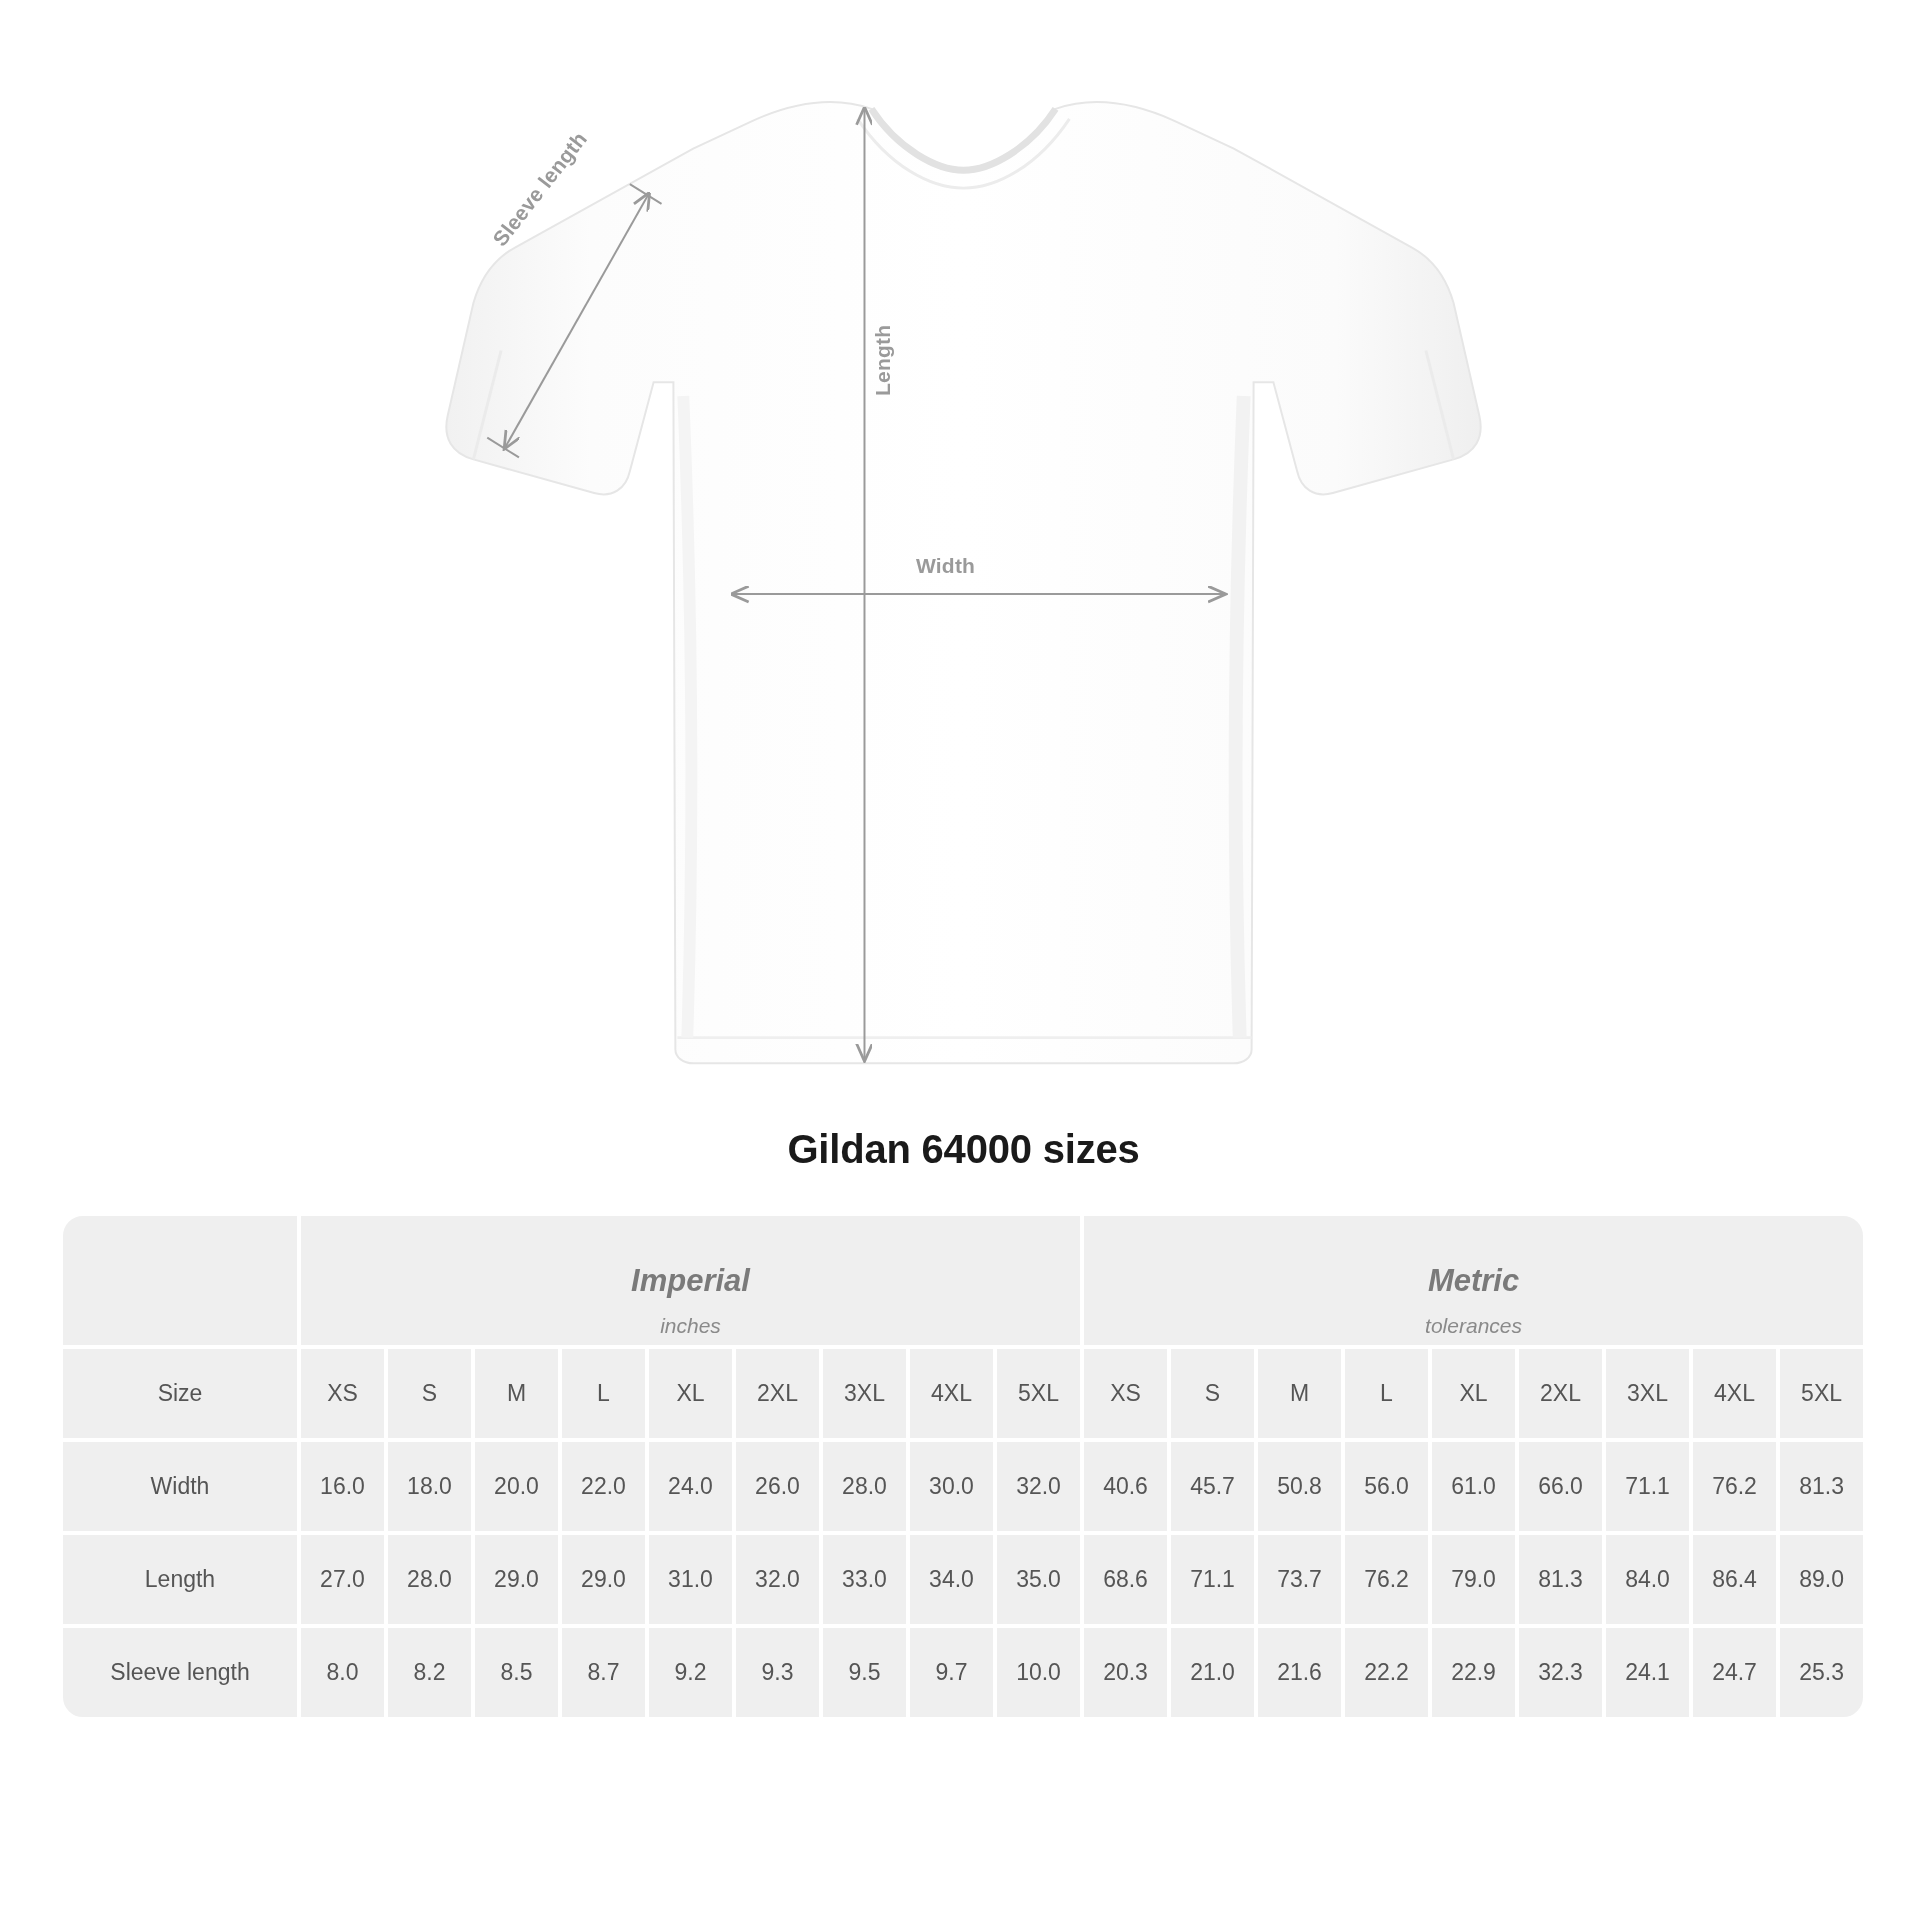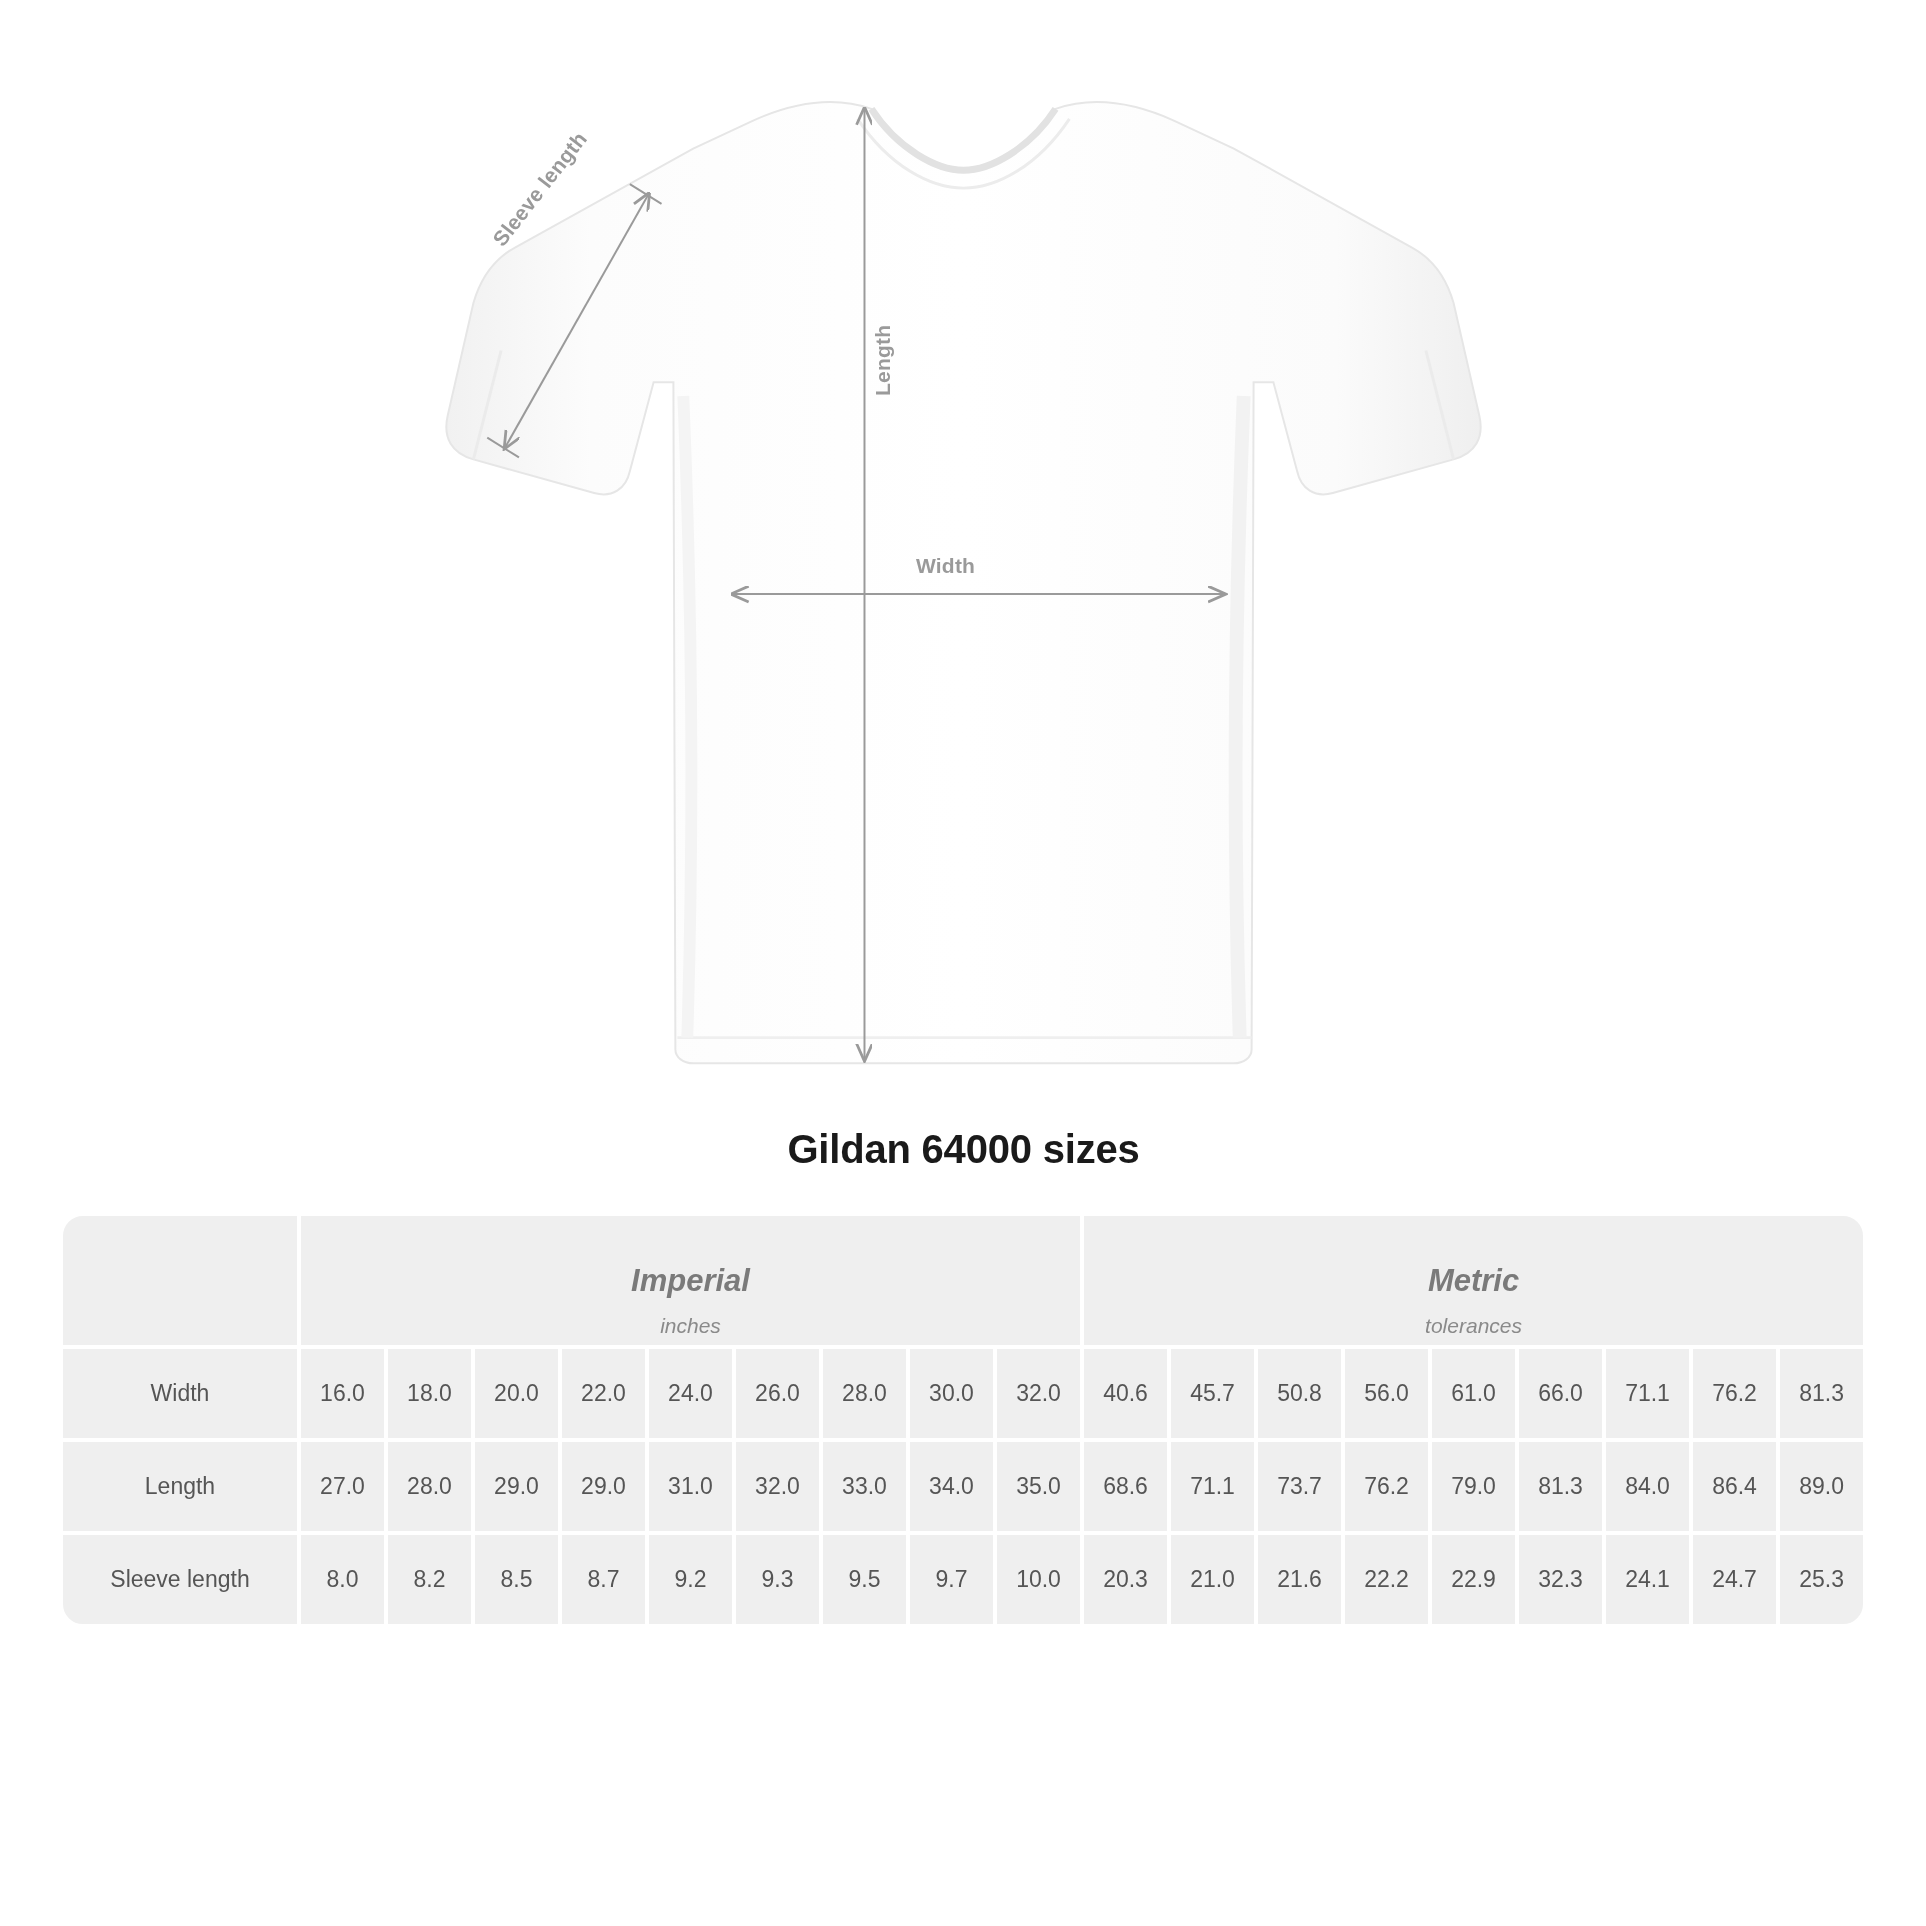--- a/index.html
+++ b/index.html
@@ -233,20 +233,41 @@
             <td class="sys-cell" colspan="9">
               <div class="sys-name">Imperial</div>
               <div class="sys-unit">inches</div>
             </td>
             <td class="sys-cell" colspan="9">
               <div class="sys-name">Metric</div>
               <div class="sys-unit">tolerances</div>
             </td>
           </tr>
           <tr>
+            <td class="row-label">Size</td>
+            <td class="size-head">XS</td>
+            <td class="size-head">S</td>
+            <td class="size-head">M</td>
+            <td class="size-head">L</td>
+            <td class="size-head">XL</td>
+            <td class="size-head">2XL</td>
+            <td class="size-head">3XL</td>
+            <td class="size-head">4XL</td>
+            <td class="size-head">5XL</td>
+            <td class="size-head">XS</td>
+            <td class="size-head">S</td>
+            <td class="size-head">M</td>
+            <td class="size-head">L</td>
+            <td class="size-head">XL</td>
+            <td class="size-head">2XL</td>
+            <td class="size-head">3XL</td>
+            <td class="size-head">4XL</td>
+            <td class="size-head">5XL</td>
+          </tr>
+          <tr>
             <td class="row-label">Width</td>
             <td>16.0</td>
             <td>18.0</td>
             <td>20.0</td>
             <td>22.0</td>
             <td>24.0</td>
             <td>26.0</td>
             <td>28.0</td>
             <td>30.0</td>
             <td>32.0</td>

